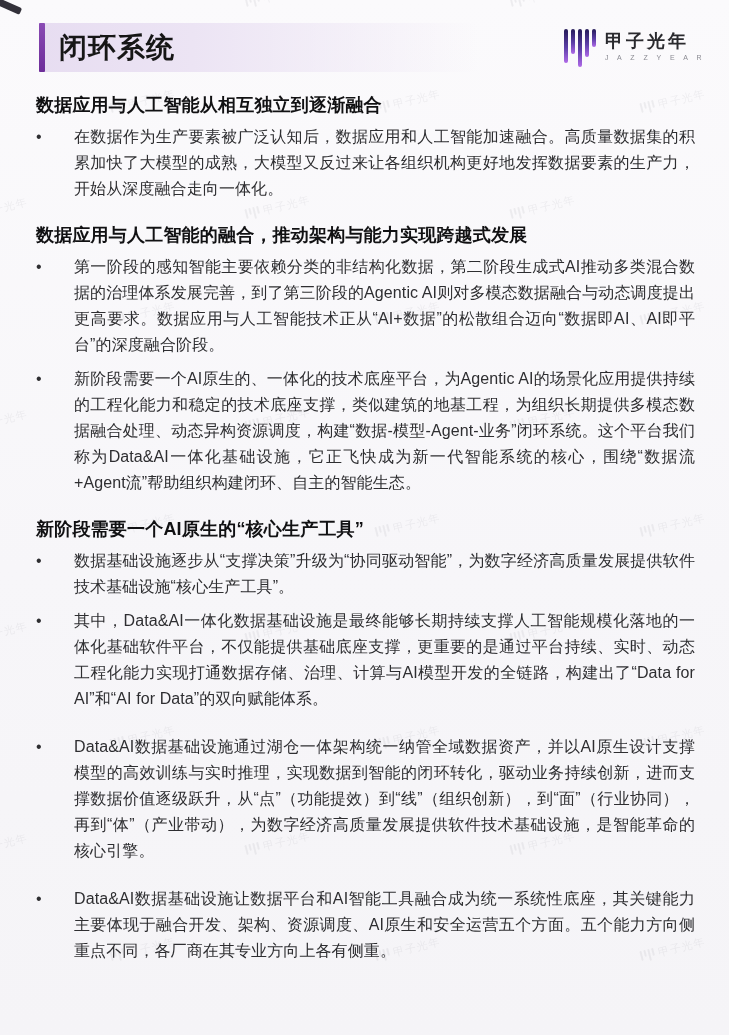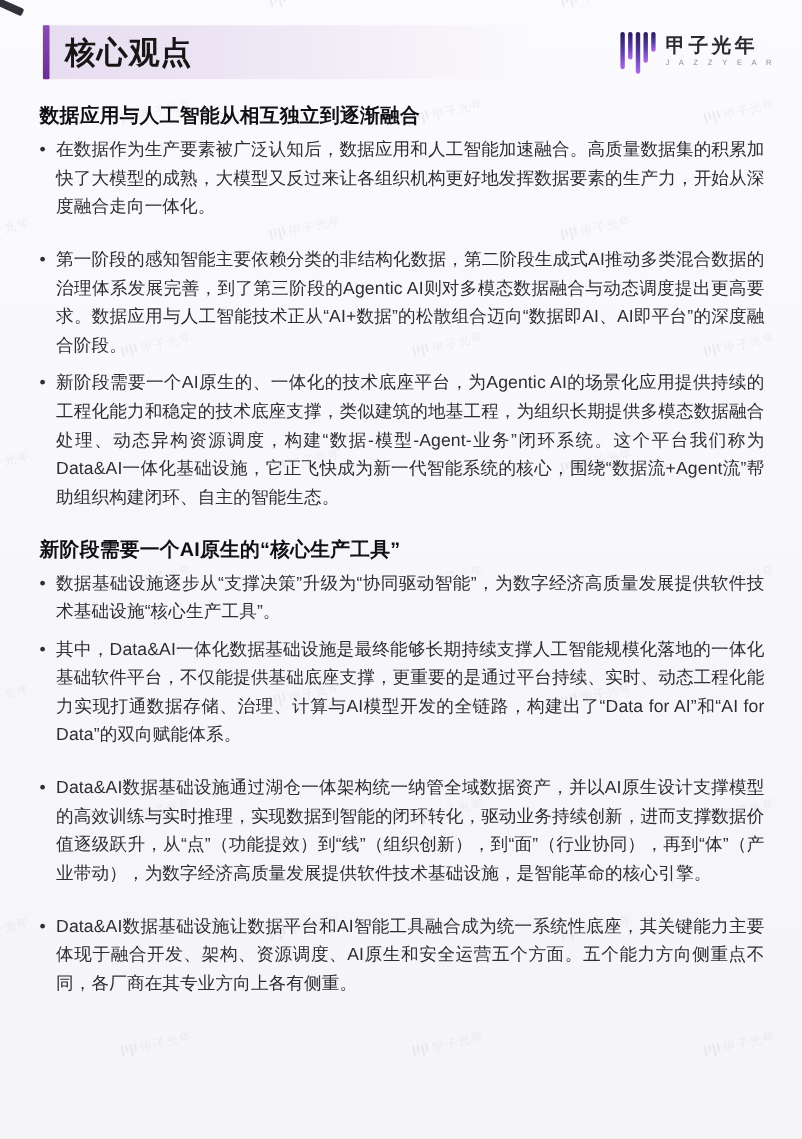--- a/index.html
+++ b/index.html
@@ -142,20 +142,21 @@
     font-size: 16px;
     line-height: 26px;
     color: #2e2e31;
   }
   .bullet-text {
     font-size: 16px;
     line-height: 26px;
     text-align: justify;
     color: #2e2e31;
     letter-spacing: 0.1px;
+    margin-left: 23px;
   }
 </style>
 </head>
 <body>
 
 <div class="page">
 
   <div class="wm-layer" id="wm-layer">
       <div class="wm" style="left: -20px; top: -12px;">
         <span>甲子光年</span>
@@ -397,21 +398,21 @@
         </span>
         <span>甲子光年</span>
       </div>
     </div>
 
   <div class="corner-fold"></div>
 
   <div class="header">
     <div class="title-band">
       <span class="accent-bar"></span>
-      <span class="page-title">核心观点</span>
+      <span class="page-title">闭环系统</span>
     </div>
     <div class="brand">
       <span class="brand-bars">
         <i></i>
           <i></i>
           <i></i>
           <i></i>
           <i></i>
       </span>
       <span class="brand-text">
@@ -425,20 +426,21 @@
 
     <div class="section">
       <div class="section-heading">数据应用与人工智能从相互独立到逐渐融合</div>
       <div class="bullet">
         <span class="bullet-marker">•</span>
         <div class="bullet-text">在数据作为生产要素被广泛认知后，数据应用和人工智能加速融合。高质量数据集的积累加快了大模型的成熟，大模型又反过来让各组织机构更好地发挥数据要素的生产力，开始从深度融合走向一体化。</div>
       </div>
     </div>
 
     <div class="section">
+      <div class="section-heading">数据应用与人工智能的融合，推动架构与能力实现跨越式发展</div>
       <div class="bullet">
         <span class="bullet-marker">•</span>
         <div class="bullet-text">第一阶段的感知智能主要依赖分类的非结构化数据，第二阶段生成式AI推动多类混合数据的治理体系发展完善，到了第三阶段的Agentic AI则对多模态数据融合与动态调度提出更高要求。数据应用与人工智能技术正从“AI+数据”的松散组合迈向“数据即AI、AI即平台”的深度融合阶段。</div>
       </div>
       <div class="bullet">
         <span class="bullet-marker">•</span>
         <div class="bullet-text">新阶段需要一个AI原生的、一体化的技术底座平台，为Agentic AI的场景化应用提供持续的工程化能力和稳定的技术底座支撑，类似建筑的地基工程，为组织长期提供多模态数据融合处理、动态异构资源调度，构建“数据-模型-Agent-业务”闭环系统。这个平台我们称为Data&amp;AI一体化基础设施，它正飞快成为新一代智能系统的核心，围绕“数据流+Agent流”帮助组织构建闭环、自主的智能生态。</div>
       </div>
     </div>
 

